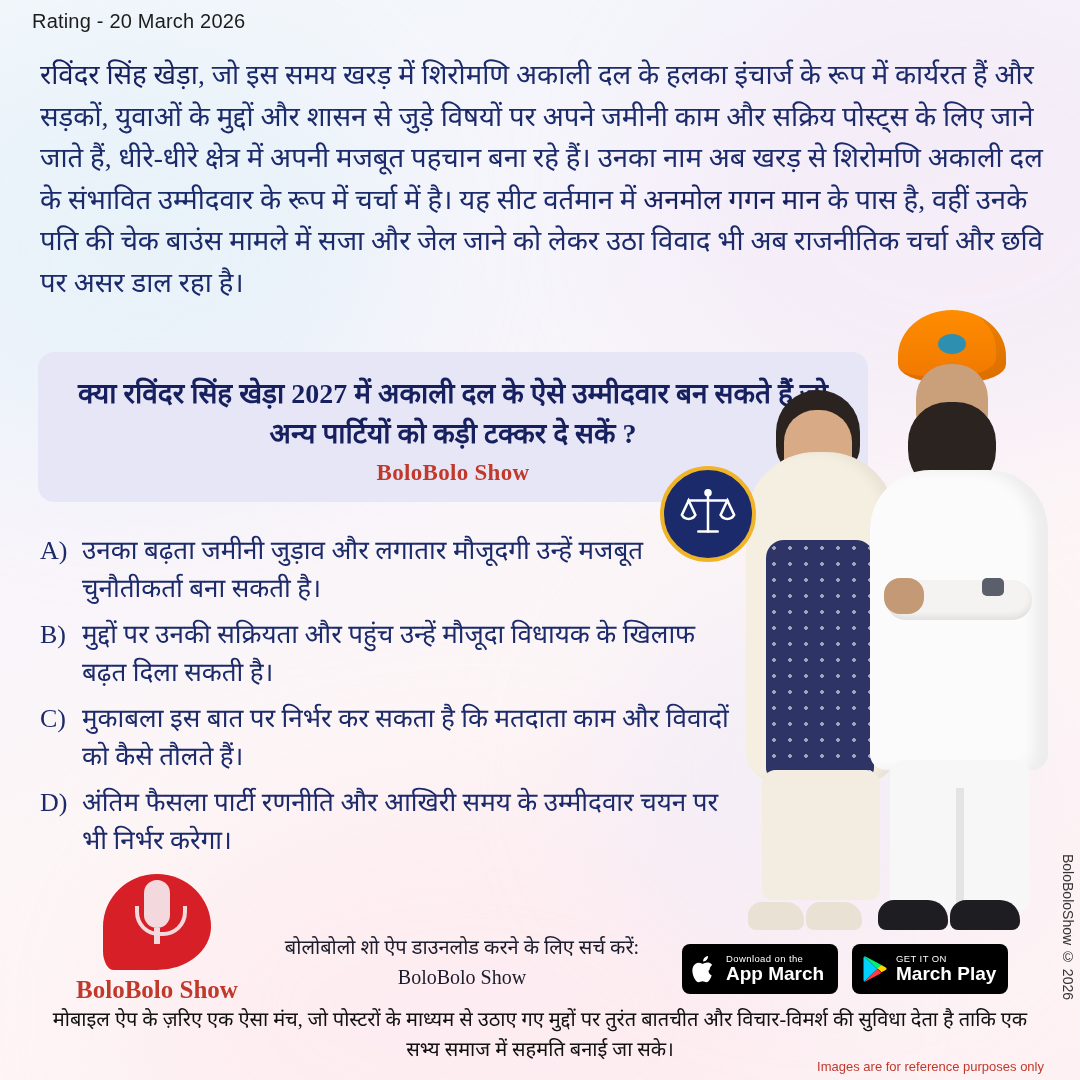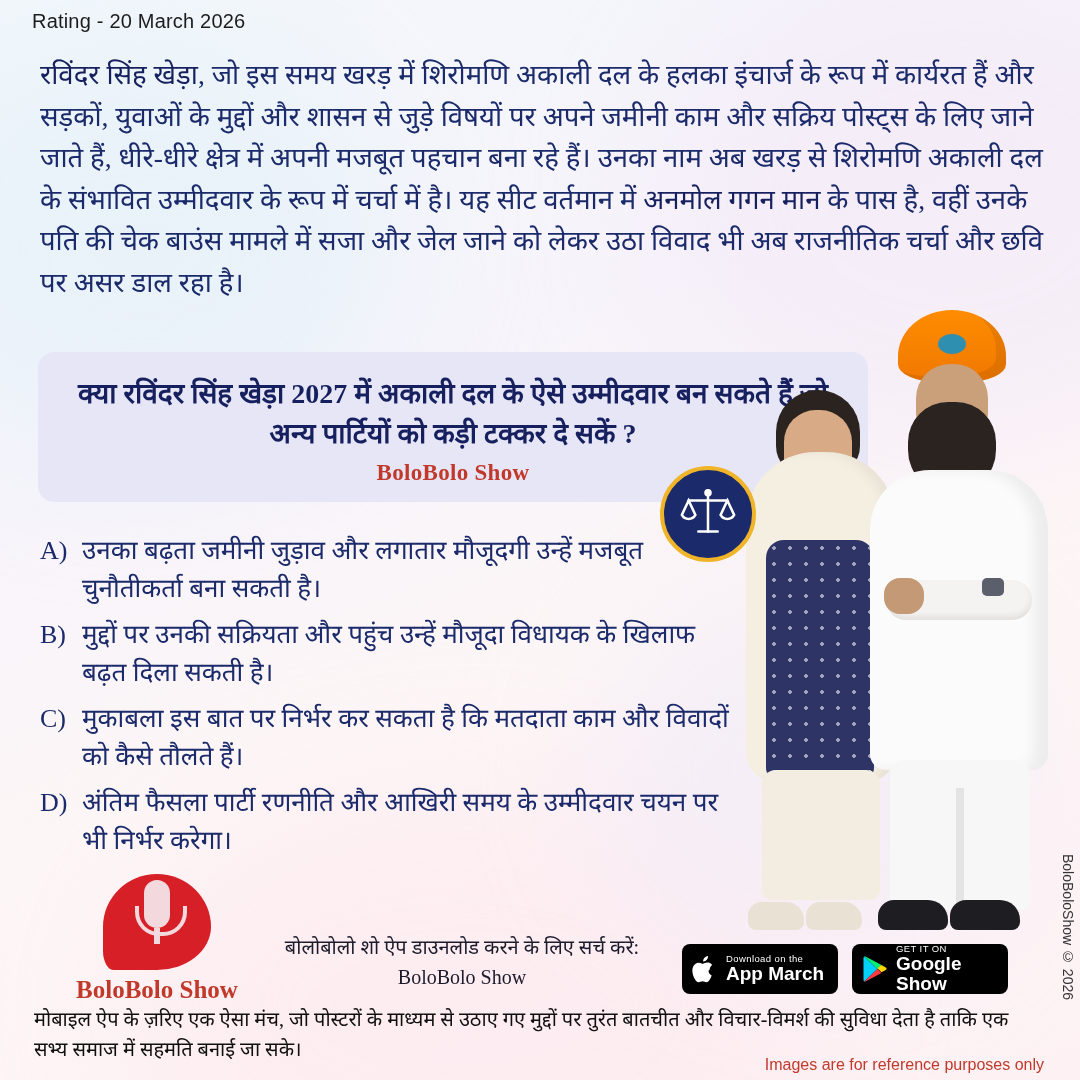--- a/index.html
+++ b/index.html
@@ -242,27 +242,28 @@
   .badge .small { font-size: 9.5px; letter-spacing: .4px; display: block; }
   .badge .big { font-size: 19px; font-weight: 700; display: block; }
 
   .footer {
     position: absolute; left: 0; right: 0; bottom: 0; height: 72px;
     background: linear-gradient(180deg, rgba(255,255,255,.0), rgba(255,255,255,.0));
     z-index: 6;
   }
   .footer-line {
     position: absolute; left: 0; right: 0; top: -4px;
+    text-align: center;
     font-family: "Liberation Serif", serif;
     font-size: 20px; line-height: 1.5; color: #101010;
     padding: 0 34px;
   }
   .ref-note {
     position: absolute; right: 36px; bottom: 6px;
-    font-size: 16px; color: #c0392b; z-index: 7;
+    font-size: 13px; color: #c0392b; z-index: 7;
   }
   .side-copyright {
     position: absolute; right: 4px; bottom: 80px;
     font-size: 14px; color: #333;
     writing-mode: vertical-rl;
     z-index: 7;
   }
 </style>
 </head>
 <body>
@@ -370,21 +371,21 @@
       <span class="glyph">
         <svg width="26" height="28" viewBox="0 0 24 26" aria-hidden="true">
           <path fill="#00d0ff" d="M2 1.5 14.2 13 2 24.5c-.4-.3-.7-.8-.7-1.5V3c0-.7.3-1.2.7-1.5z"></path>
           <path fill="#00f076" d="M2 1.5c.4-.3 1-.3 1.6.05L18 9.3l-3.8 3.7L2 1.5z"></path>
           <path fill="#ffd400" d="M18 9.3l4 2.2c1 .6 1 1.8 0 2.4l-4 2.2-3.8-3.7L18 9.3z"></path>
           <path fill="#ff3b44" d="M2 24.5l12.2-11.5 3.8 3.7L3.6 24.4c-.6.35-1.2.35-1.6.1z"></path>
         </svg>
       </span>
       <span class="txt">
         <span class="small">GET IT ON</span>
-        <span class="big">Google Show</span>
+        <span class="big">March Play</span>
       </span>
     </div>
   </div>
 
   <div class="footer">
     <div class="footer-line">मोबाइल ऐप के ज़रिए एक ऐसा मंच, जो पोस्टरों के माध्यम से उठाए गए मुद्दों पर तुरंत बातचीत और विचार-विमर्श की सुविधा देता है ताकि एक सभ्य समाज में सहमति बनाई जा सके।</div>
   </div>
   <div class="ref-note">Images are for reference purposes only</div>
   <div class="side-copyright">BoloBoloShow © 2026</div>
 </div>

